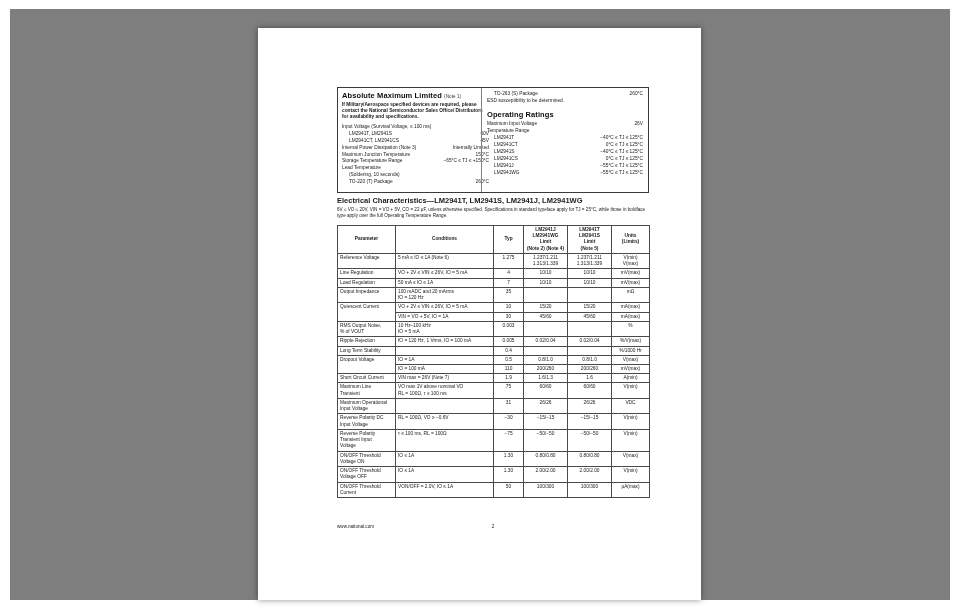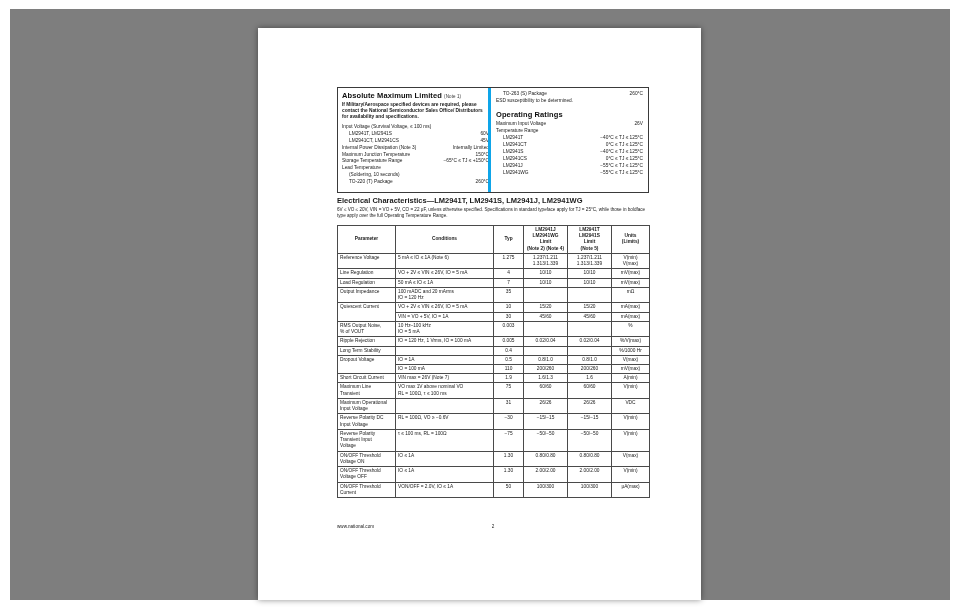--- a/index.html
+++ b/index.html
@@ -3,21 +3,21 @@
 <meta charset="utf-8">
 <style>
   html,body{margin:0;padding:0;background:#ffffff;width:960px;height:613px;overflow:hidden;
     font-family:"Liberation Sans", sans-serif;color:#1a1a1a;}
   .viewer-bg{position:absolute;left:10px;top:9px;width:940px;height:591px;background:#7e7e7e;}
   .doc-page{position:absolute;left:248px;top:19px;width:443px;height:572px;background:#ffffff;
     box-shadow:0 0 6px rgba(0,0,0,0.45);}
   
   .ratings-box{position:absolute;left:79px;top:59px;width:312px;height:106px;border:1px solid #3a3a3a;box-sizing:border-box;}
   .col-left{position:absolute;left:0;top:0;width:155px;height:100%;padding:3px 4px;box-sizing:border-box;}
-  .col-right{position:absolute;left:150px;top:0;right:0;height:100%;padding:3px 5px;box-sizing:border-box;border-left:3px solid #0ea5e9;}
+  .col-right{position:absolute;left:143px;top:0;right:0;height:100%;padding:3px 5px;box-sizing:border-box;border-left:1px solid #0ea5e9;}
   .sec-title{font-size:7.5px;font-weight:bold;color:#0d0d0d;margin:0 0 2px 0;letter-spacing:0.1px;}
   .sec-title .note{font-weight:normal;font-size:4.5px;color:#333;}
   .intro{font-size:4.8px;font-weight:bold;line-height:1.3;margin:1px 0 3px 0;}
   .spec-row{display:flex;justify-content:space-between;font-size:4.8px;line-height:1.45;}
   .spec-row.indent{padding-left:7px;}
   .spec-label{white-space:nowrap;}
   .spec-value{white-space:nowrap;text-align:right;}
   .op-title{margin-top:5px;}
   
   .elec-title{position:absolute;left:79px;top:168px;width:312px;font-size:7.5px;font-weight:bold;margin:0;}

